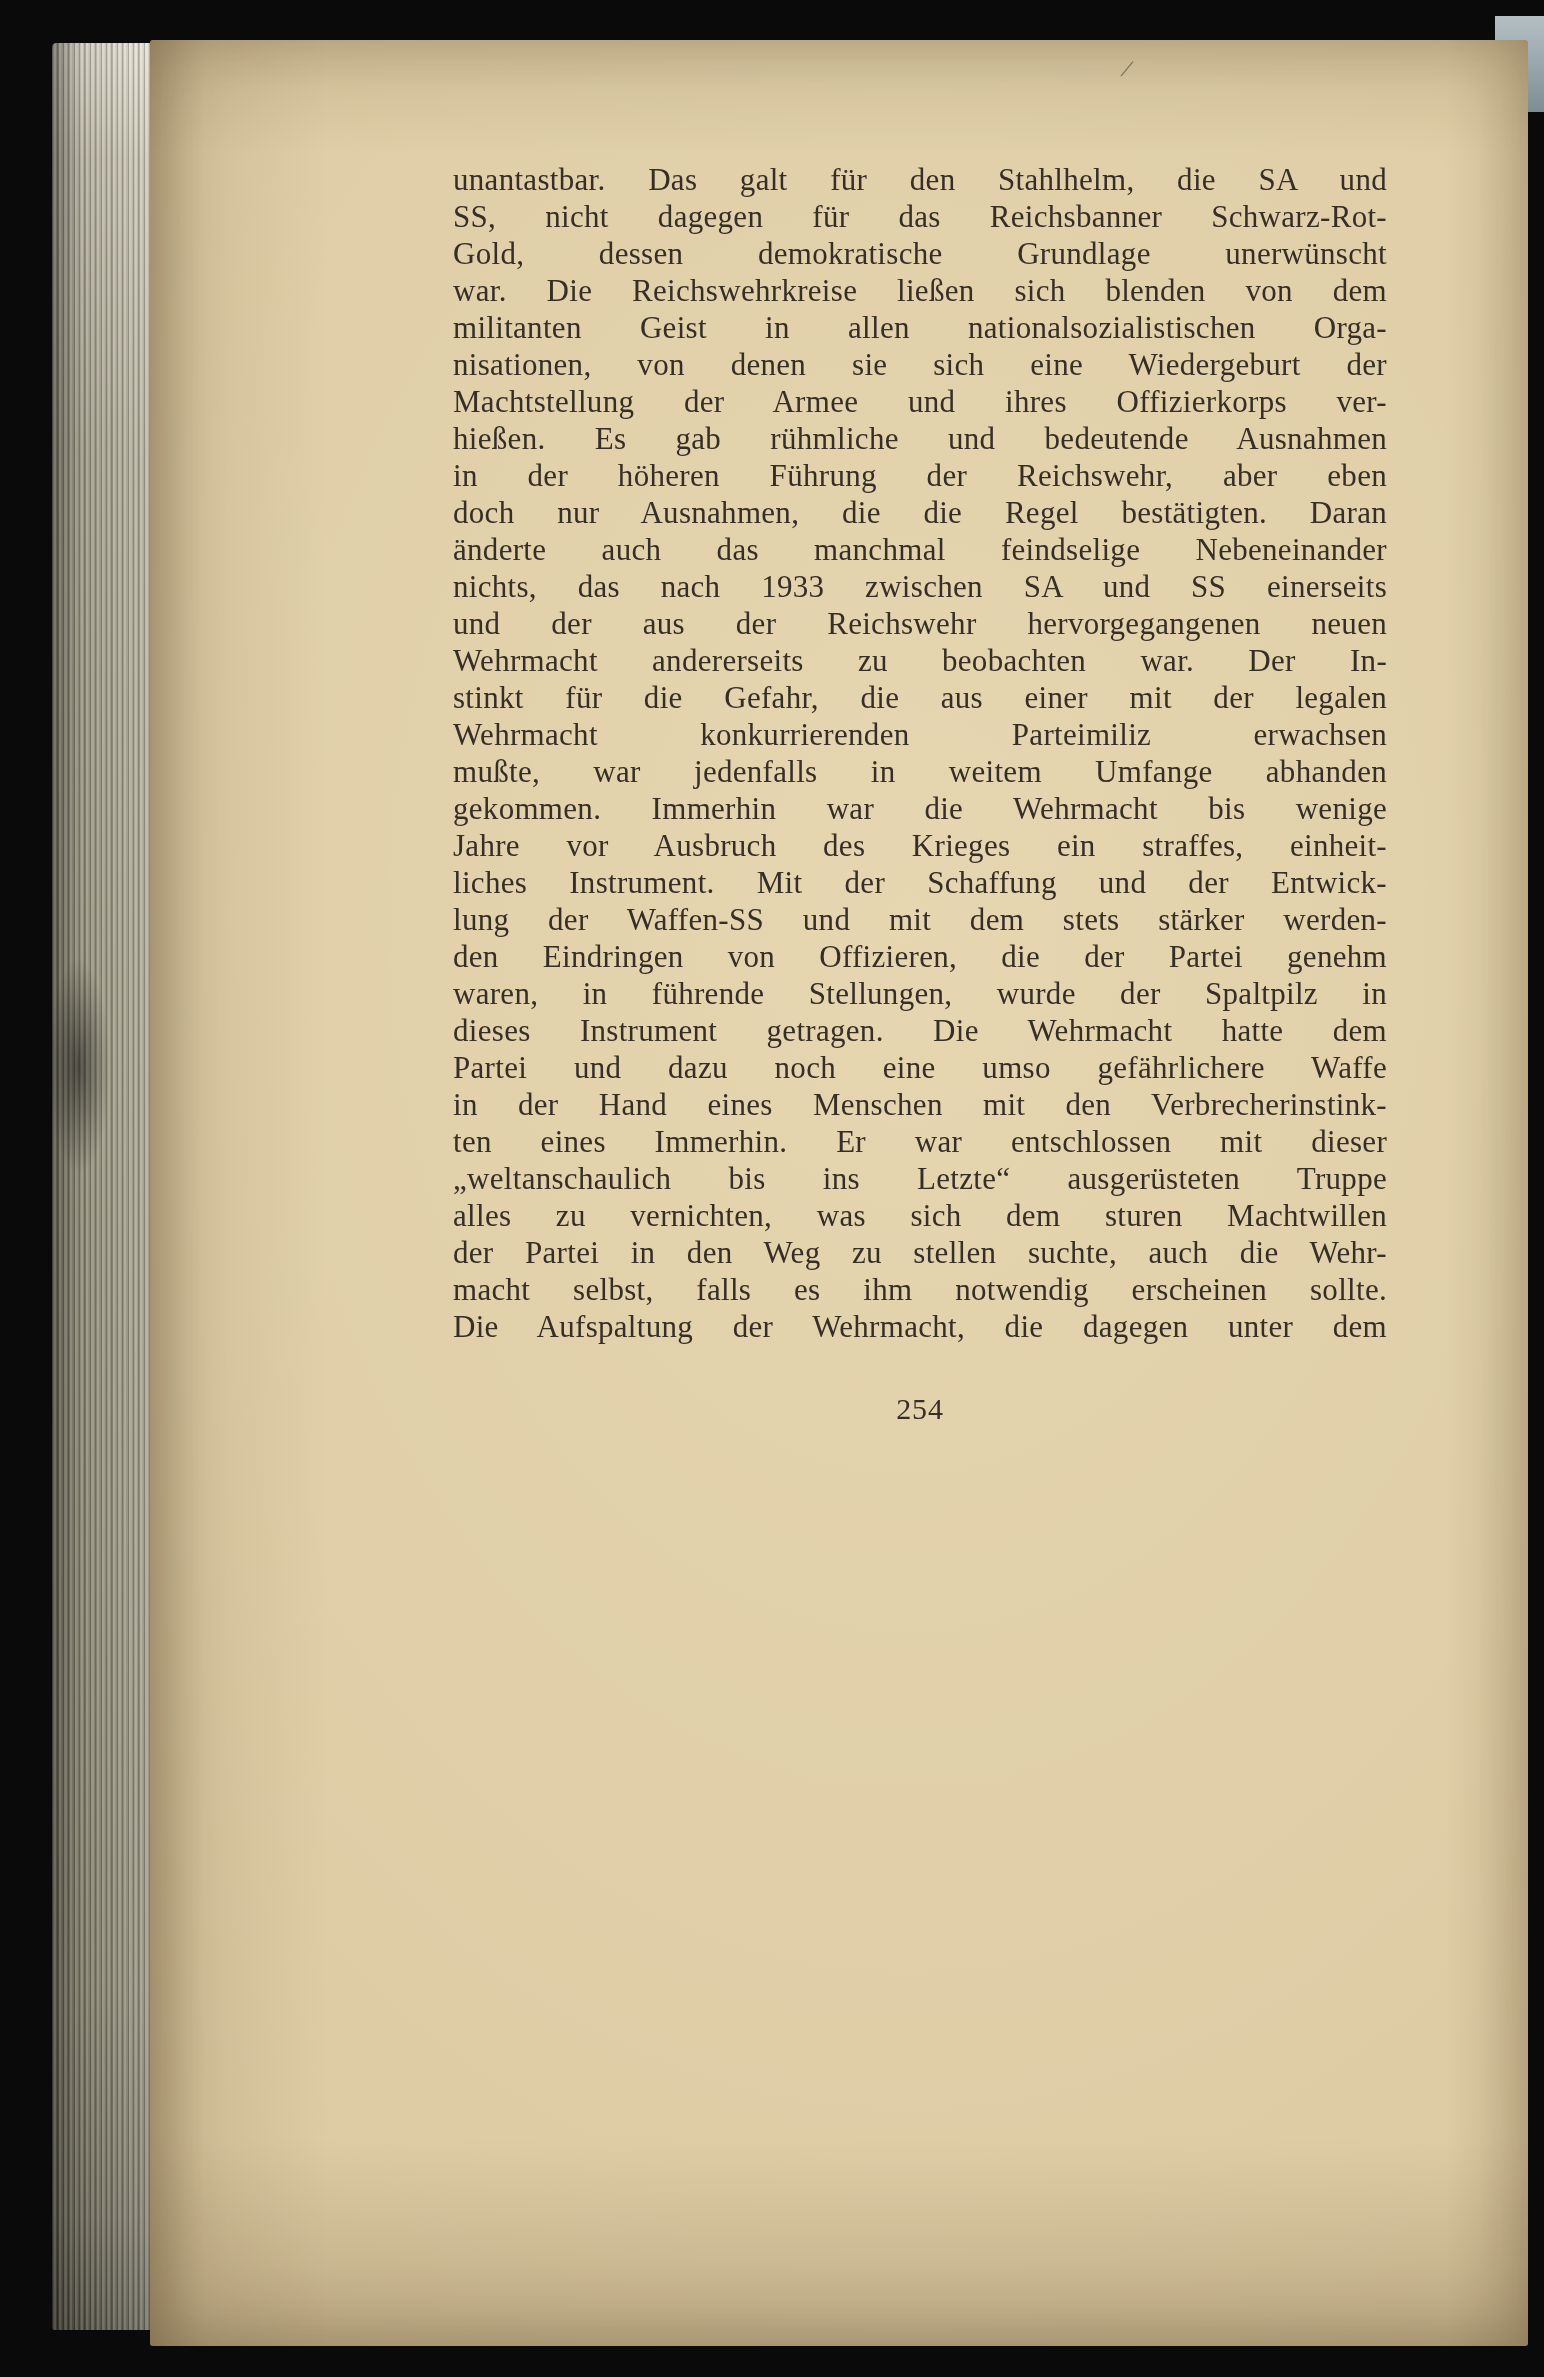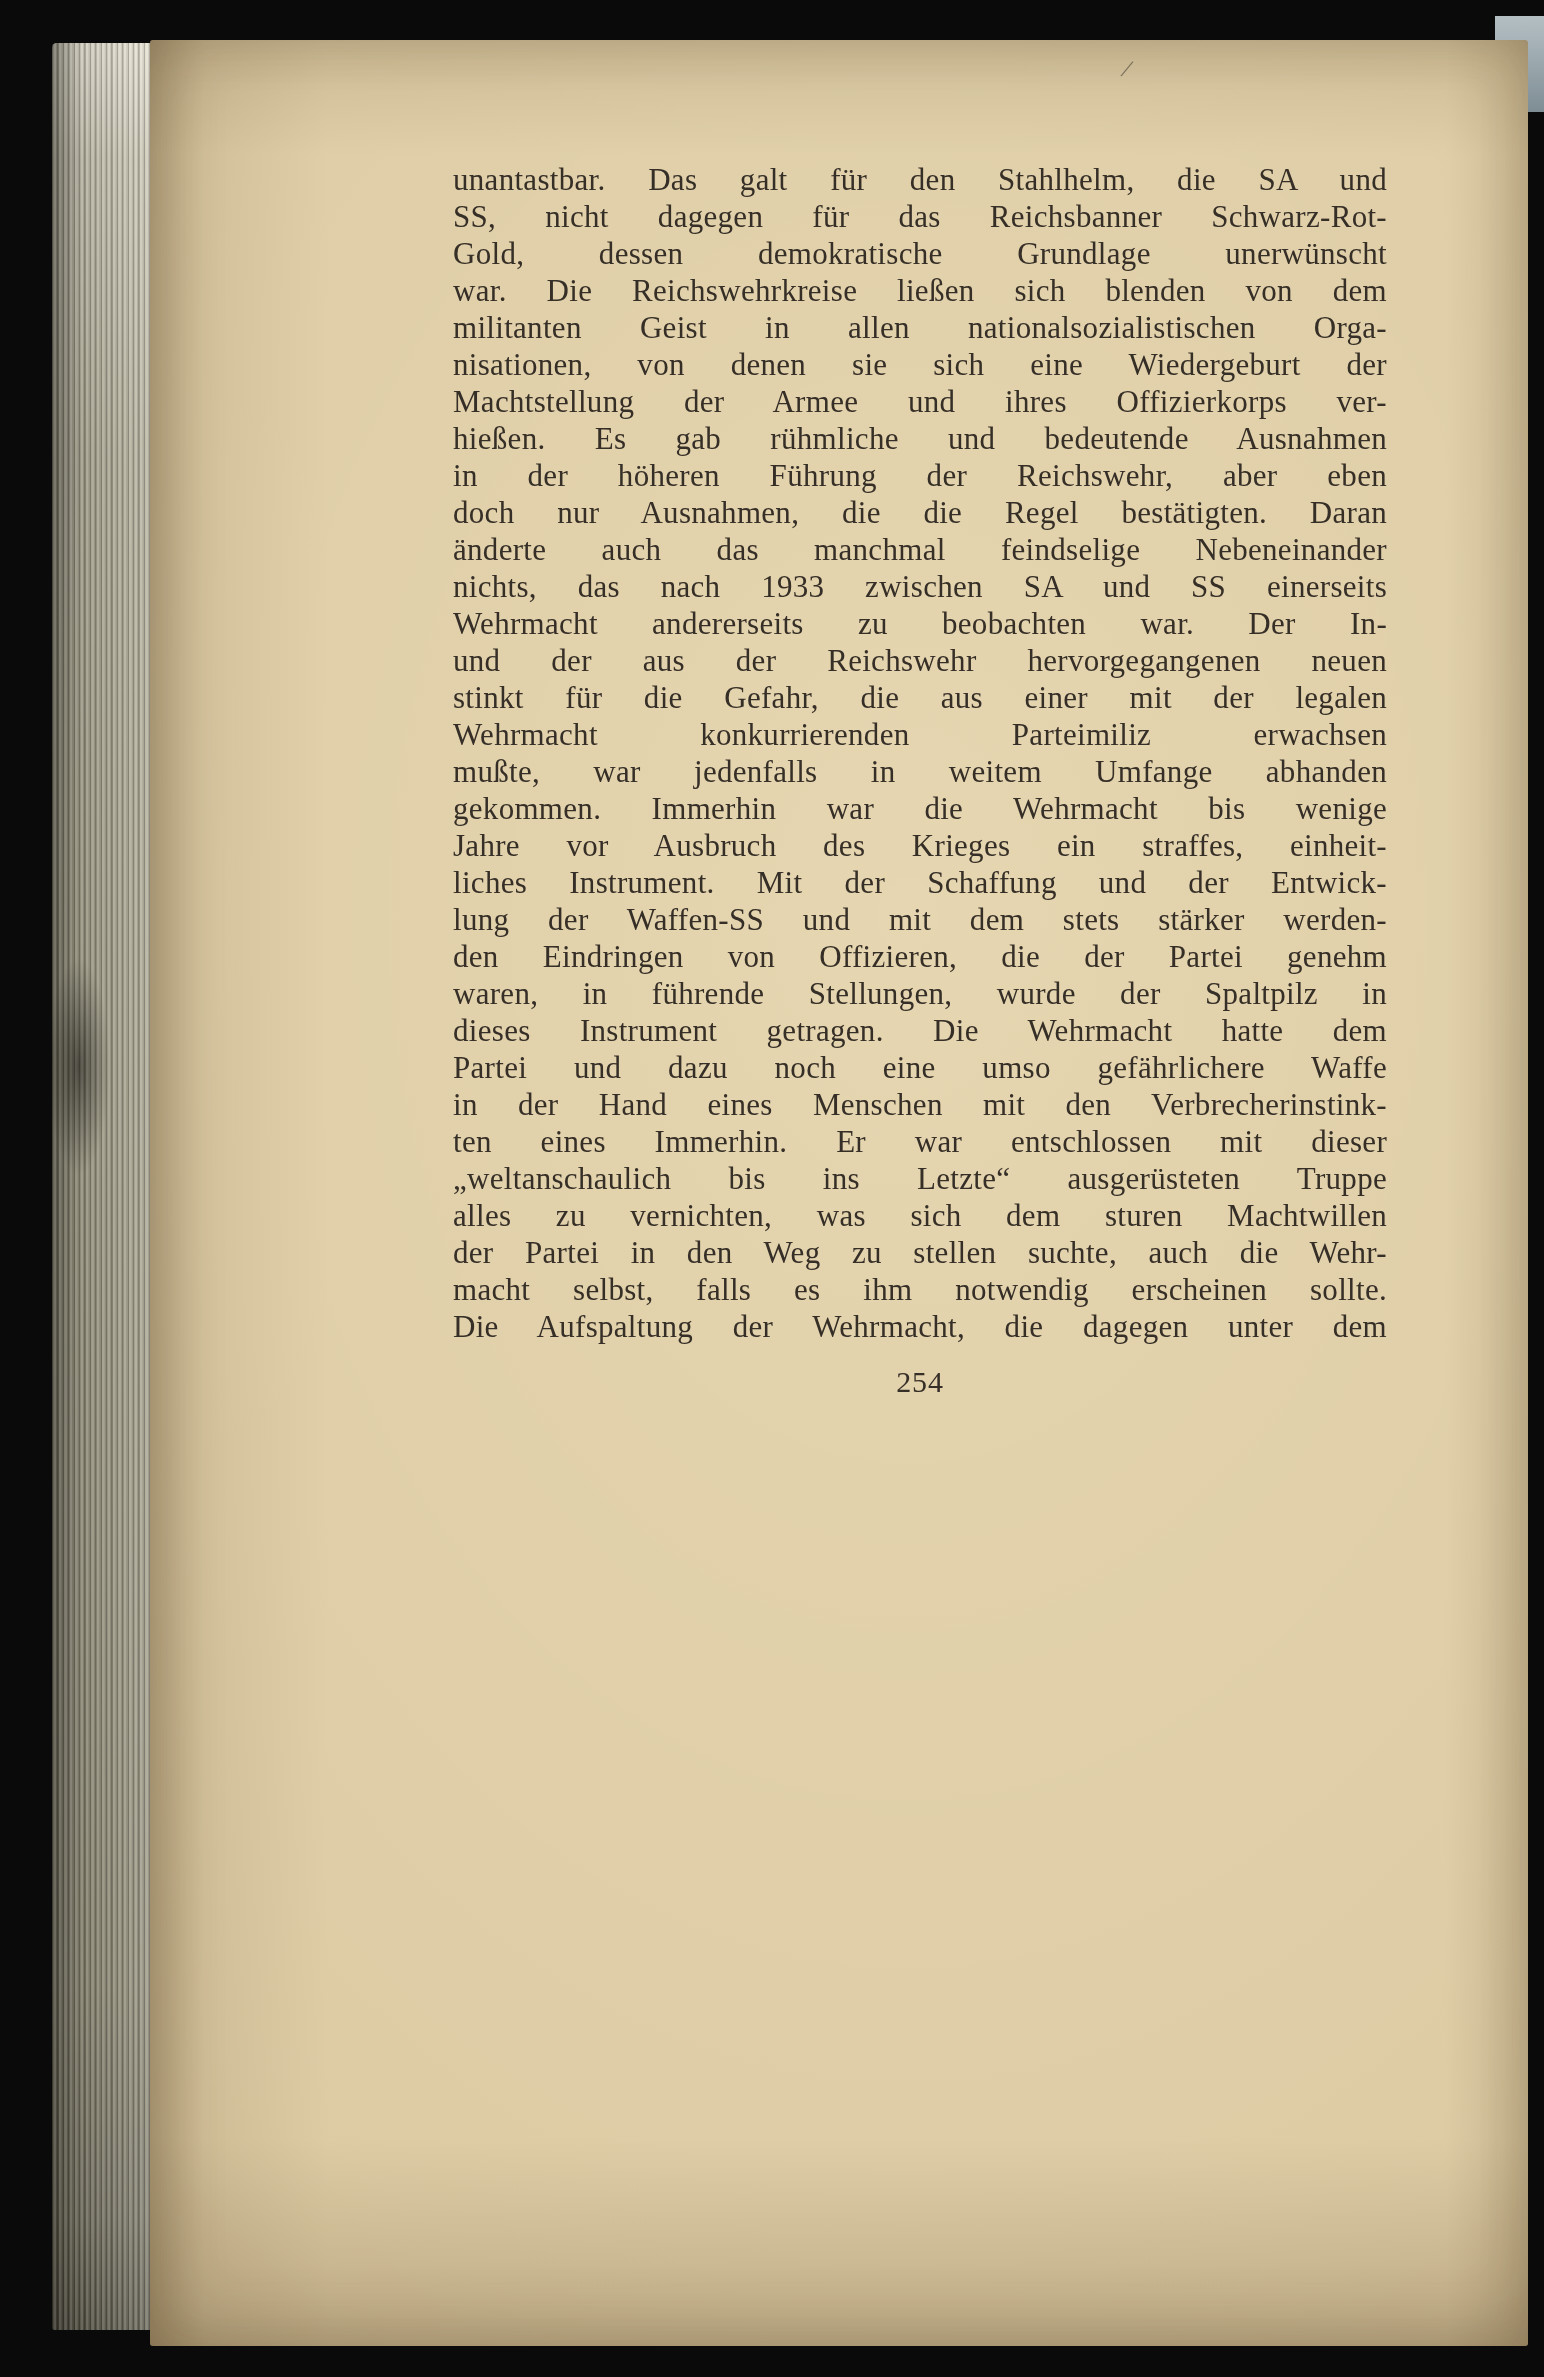--- a/index.html
+++ b/index.html
@@ -85,21 +85,21 @@
     font-size: 31px;
     line-height: 37px;
     letter-spacing: 0.3px;
   }
   .line {
     text-align: justify;
     text-align-last: justify;
     white-space: normal;
   }
   .page-number {
-    margin-top: 18px;
+    margin-top: 45px;
     text-align: center;
     font-size: 30px;
     letter-spacing: 0.9px;
     color: var(--ink, #362f27);
   }
   .stray {
     position: absolute;
     left: 973px;
     top: 14.5px;
     font-size: 25px;
@@ -123,22 +123,22 @@
           <div class="line">Gold, dessen demokratische Grundlage unerwünscht</div>
           <div class="line">war. Die Reichswehrkreise ließen sich blenden von dem</div>
           <div class="line">militanten Geist in allen nationalsozialistischen Orga-</div>
           <div class="line">nisationen, von denen sie sich eine Wiedergeburt der</div>
           <div class="line">Machtstellung der Armee und ihres Offizierkorps ver-</div>
           <div class="line">hießen. Es gab rühmliche und bedeutende Ausnahmen</div>
           <div class="line">in der höheren Führung der Reichswehr, aber eben</div>
           <div class="line">doch nur Ausnahmen, die die Regel bestätigten. Daran</div>
           <div class="line">änderte auch das manchmal feindselige Nebeneinander</div>
           <div class="line">nichts, das nach 1933 zwischen SA und SS einerseits</div>
+          <div class="line">und der aus der Reichswehr hervorgegangenen neuen</div>
           <div class="line">Wehrmacht andererseits zu beobachten war. Der In-</div>
-          <div class="line">und der aus der Reichswehr hervorgegangenen neuen</div>
           <div class="line">stinkt für die Gefahr, die aus einer mit der legalen</div>
           <div class="line">Wehrmacht konkurrierenden Parteimiliz erwachsen</div>
           <div class="line">mußte, war jedenfalls in weitem Umfange abhanden</div>
           <div class="line">gekommen. Immerhin war die Wehrmacht bis wenige</div>
           <div class="line">Jahre vor Ausbruch des Krieges ein straffes, einheit-</div>
           <div class="line">liches Instrument. Mit der Schaffung und der Entwick-</div>
           <div class="line">lung der Waffen-SS und mit dem stets stärker werden-</div>
           <div class="line">den Eindringen von Offizieren, die der Partei genehm</div>
           <div class="line">waren, in führende Stellungen, wurde der Spaltpilz in</div>
           <div class="line">dieses Instrument getragen. Die Wehrmacht hatte dem</div>

